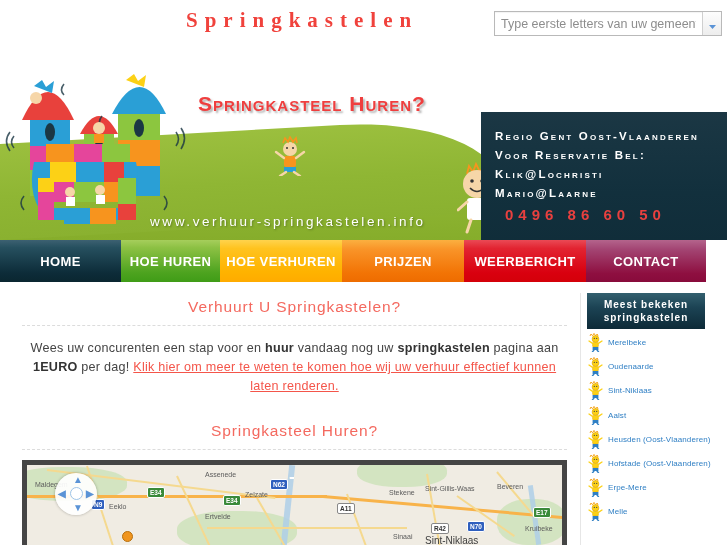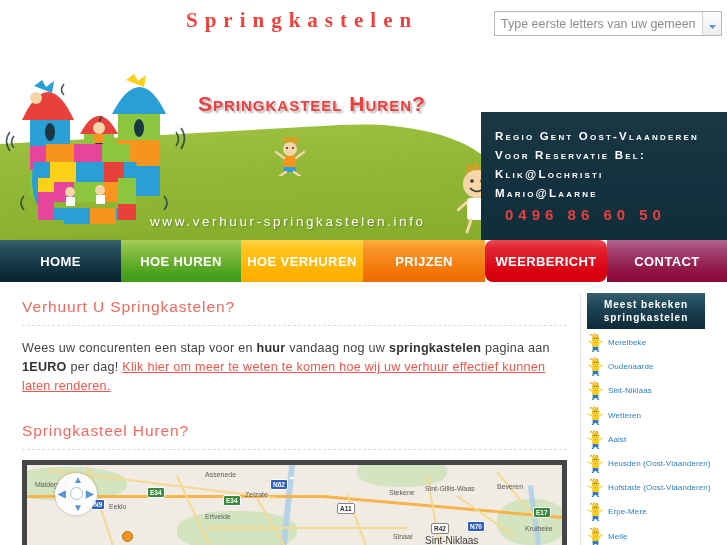--- a/index.html
+++ b/index.html
@@ -156,31 +156,32 @@
     font-family: "Liberation Sans", sans-serif;
     font-weight: bold;
     font-size: 13px;
     letter-spacing: 0.4px;
     cursor: pointer;
     text-decoration: none;
     height: 42px;
     white-space: nowrap;
   }
   .nav-0 { width: 121px; background: linear-gradient(to bottom, #3d6172 0%, #26505f 18%, #0d2c39 78%, #0a2630 100%); }
-  .nav-1 { width: 120px; background: linear-gradient(to bottom, #a6ce5c 0%, #8dc144 18%, #4da31f 78%, #3f9c17 100%); }
+  .nav-1 { width: 99px; background: linear-gradient(to bottom, #a6ce5c 0%, #8dc144 18%, #4da31f 78%, #3f9c17 100%); }
   .nav-2 { width: 122px; background: linear-gradient(to bottom, #ffd34d 0%, #ffc31f 20%, #ffb300 75%, #ffab00 100%); }
   .nav-3 { width: 122px; background: linear-gradient(to bottom, #fbb040 0%, #f99428 22%, #f27405 78%, #ee6c00 100%); }
-  .nav-4 { width: 122px; background: linear-gradient(to bottom, #ea4a55 0%, #e22431 20%, #d9000f 78%, #d40009 100%); border-radius: 8px; }
+  .nav-4 { width: 122px; background: linear-gradient(to bottom, #ea4a55 0%, #e22431 20%, #d9000f 78%, #d40009 100%); }
   .nav-5 { width: 120px; background: linear-gradient(to bottom, #b4648c 0%, #a34573 22%, #8e0f40 80%, #880b3b 100%); }
 
   
   #main {
     position: absolute; left: 0; top: 282px;
     width: 676px; height: 263px;
     background: #ffffff;
+    text-align: center;
   }
   #content {
     position: absolute; left: 22px; top: 16px;
     width: 545px;
   }
   .sec-heading {
     font-family: "Liberation Sans", sans-serif;
     font-size: 15.5px;
     color: #f4695f;
     letter-spacing: 0.9px;
@@ -595,33 +596,20 @@
           <svg class="kid-icon" viewBox="0 0 17 19">
             <path d="M3 3 l1 -2 l1.6 1.8 l1.4 -2.4 l1.6 2.4 l1.6 -1.8 l0.8 2" stroke="#f5a623" stroke-width="1" fill="none"></path>
             <circle cx="8.5" cy="6" r="3.4" fill="#fcd116" stroke="#e0a400" stroke-width="0.6"></circle>
             <circle cx="7.3" cy="5.4" r="0.6" fill="#444"></circle>
             <circle cx="9.7" cy="5.4" r="0.6" fill="#444"></circle>
             <rect x="5.6" y="9.4" width="5.8" height="4.6" rx="1" fill="#fcd116" stroke="#e0a400" stroke-width="0.5"></rect>
             <rect x="5.6" y="14" width="5.8" height="3" fill="#2f7fc4"></rect>
             <path d="M5.6 10.4 L2 8 M11.4 10.4 L15 8" stroke="#fcd116" stroke-width="1.3" stroke-linecap="round"></path>
             <path d="M7 17 L5.4 19 M10 17 L11.6 19" stroke="#2f7fc4" stroke-width="1.3" stroke-linecap="round"></path>
           </svg>
-          <a class="side-label" href="#">Wetteren</a>
-        </div>
-        <div class="side-item">
-          <svg class="kid-icon" viewBox="0 0 17 19">
-            <path d="M3 3 l1 -2 l1.6 1.8 l1.4 -2.4 l1.6 2.4 l1.6 -1.8 l0.8 2" stroke="#f5a623" stroke-width="1" fill="none"></path>
-            <circle cx="8.5" cy="6" r="3.4" fill="#fcd116" stroke="#e0a400" stroke-width="0.6"></circle>
-            <circle cx="7.3" cy="5.4" r="0.6" fill="#444"></circle>
-            <circle cx="9.7" cy="5.4" r="0.6" fill="#444"></circle>
-            <rect x="5.6" y="9.4" width="5.8" height="4.6" rx="1" fill="#fcd116" stroke="#e0a400" stroke-width="0.5"></rect>
-            <rect x="5.6" y="14" width="5.8" height="3" fill="#2f7fc4"></rect>
-            <path d="M5.6 10.4 L2 8 M11.4 10.4 L15 8" stroke="#fcd116" stroke-width="1.3" stroke-linecap="round"></path>
-            <path d="M7 17 L5.4 19 M10 17 L11.6 19" stroke="#2f7fc4" stroke-width="1.3" stroke-linecap="round"></path>
-          </svg>
           <a class="side-label" href="#">Aalst</a>
         </div>
         <div class="side-item">
           <svg class="kid-icon" viewBox="0 0 17 19">
             <path d="M3 3 l1 -2 l1.6 1.8 l1.4 -2.4 l1.6 2.4 l1.6 -1.8 l0.8 2" stroke="#f5a623" stroke-width="1" fill="none"></path>
             <circle cx="8.5" cy="6" r="3.4" fill="#fcd116" stroke="#e0a400" stroke-width="0.6"></circle>
             <circle cx="7.3" cy="5.4" r="0.6" fill="#444"></circle>
             <circle cx="9.7" cy="5.4" r="0.6" fill="#444"></circle>
             <rect x="5.6" y="9.4" width="5.8" height="4.6" rx="1" fill="#fcd116" stroke="#e0a400" stroke-width="0.5"></rect>
             <rect x="5.6" y="14" width="5.8" height="3" fill="#2f7fc4"></rect>

